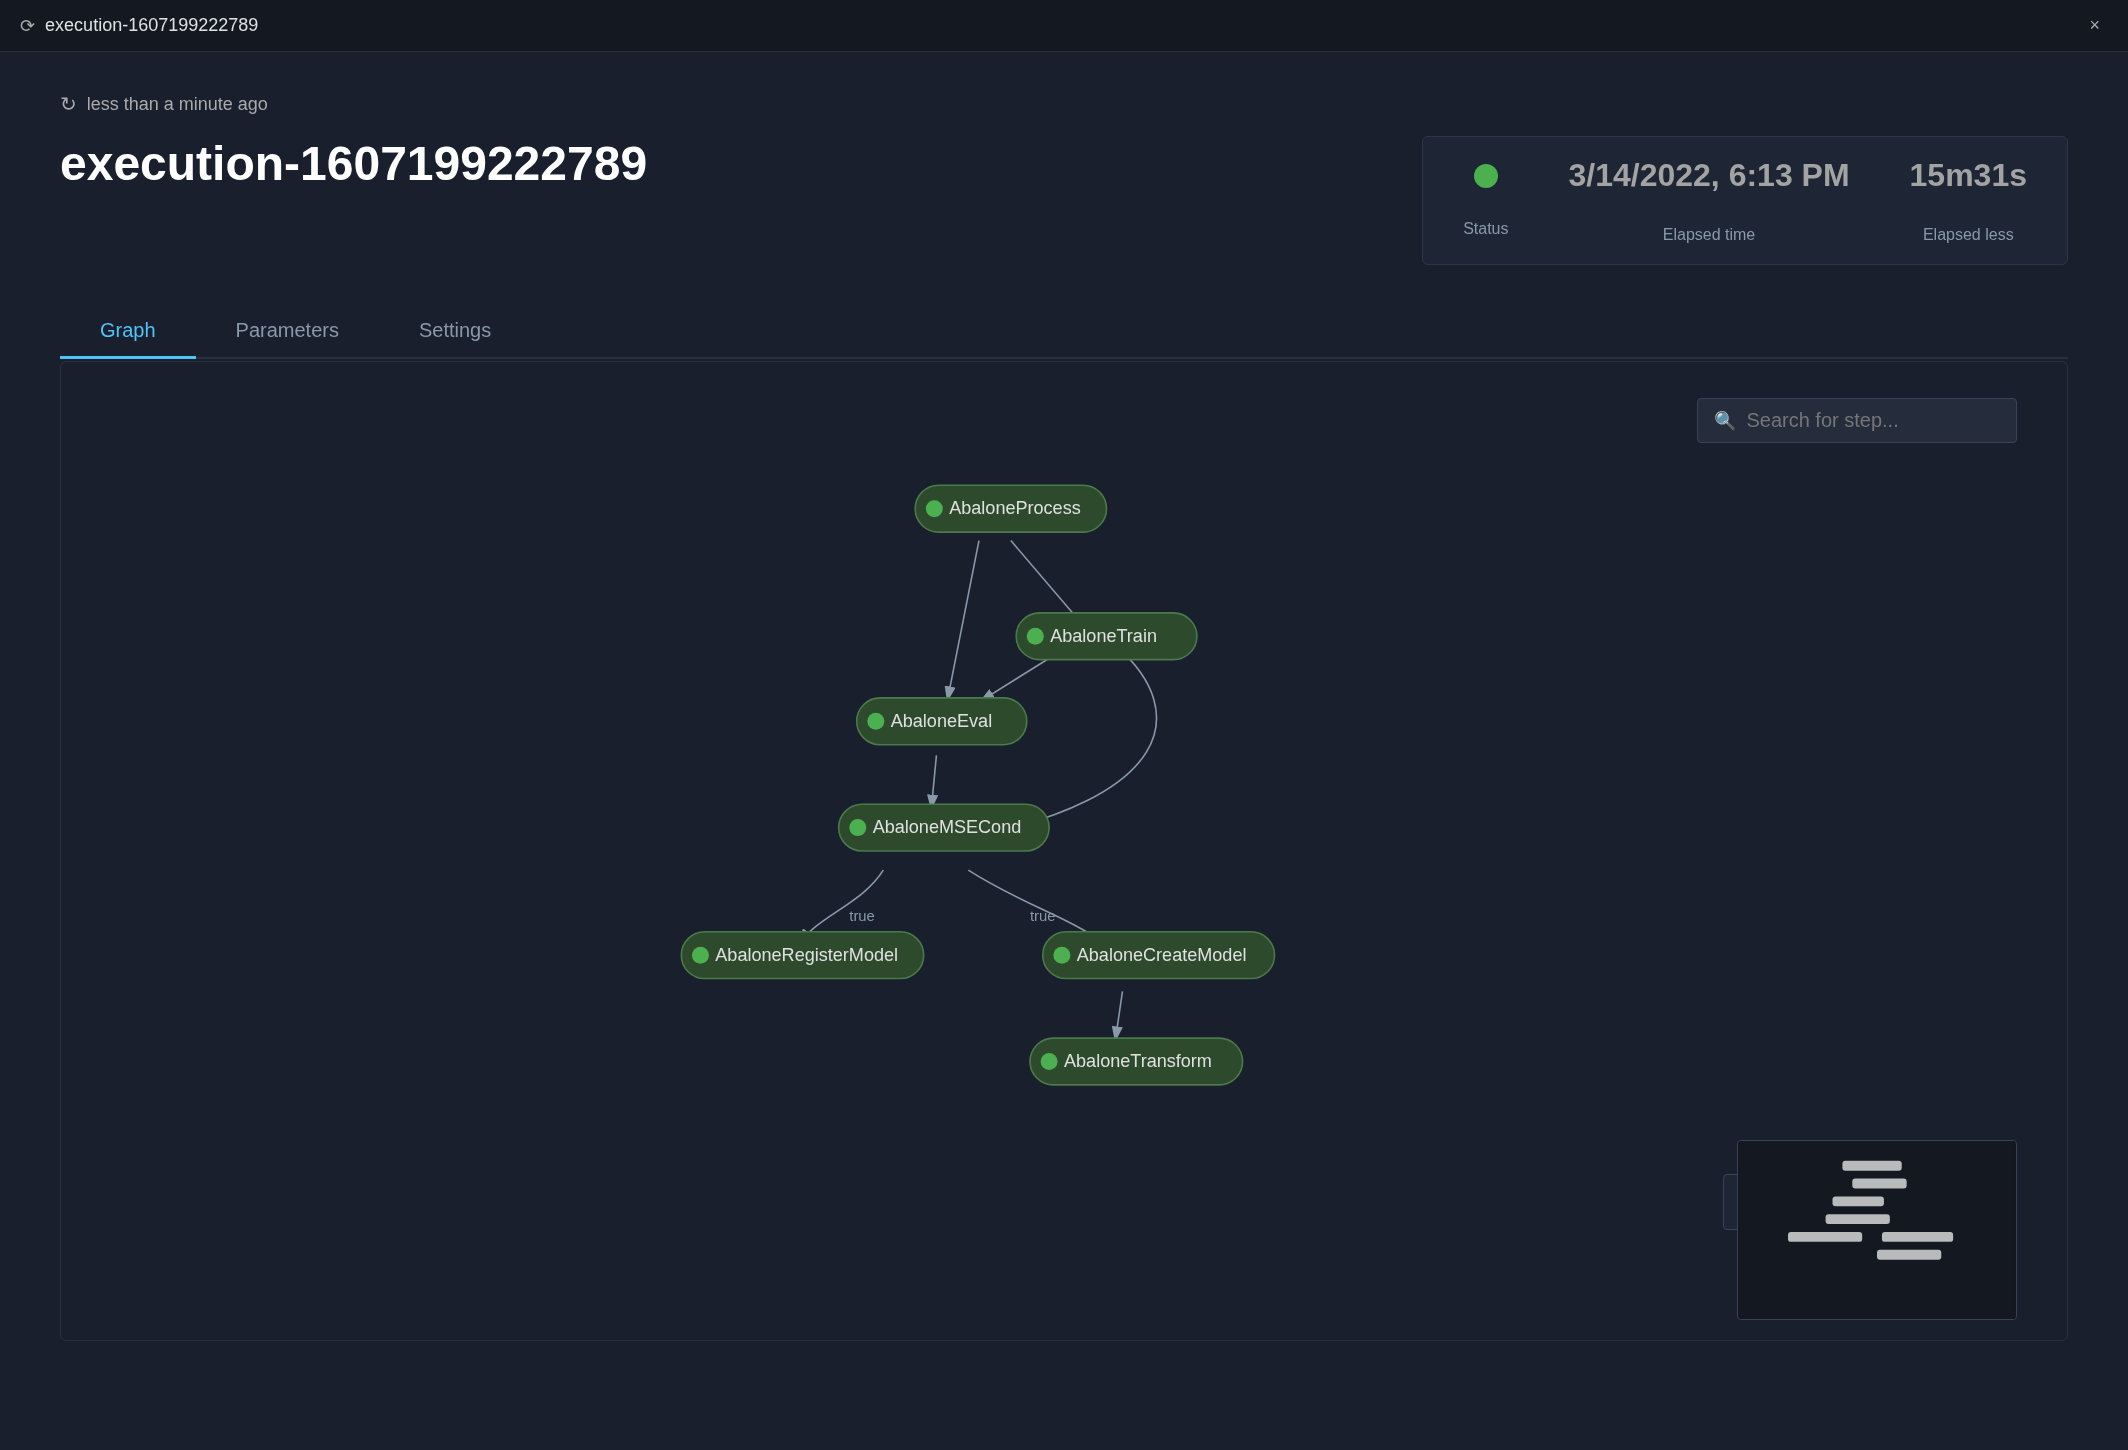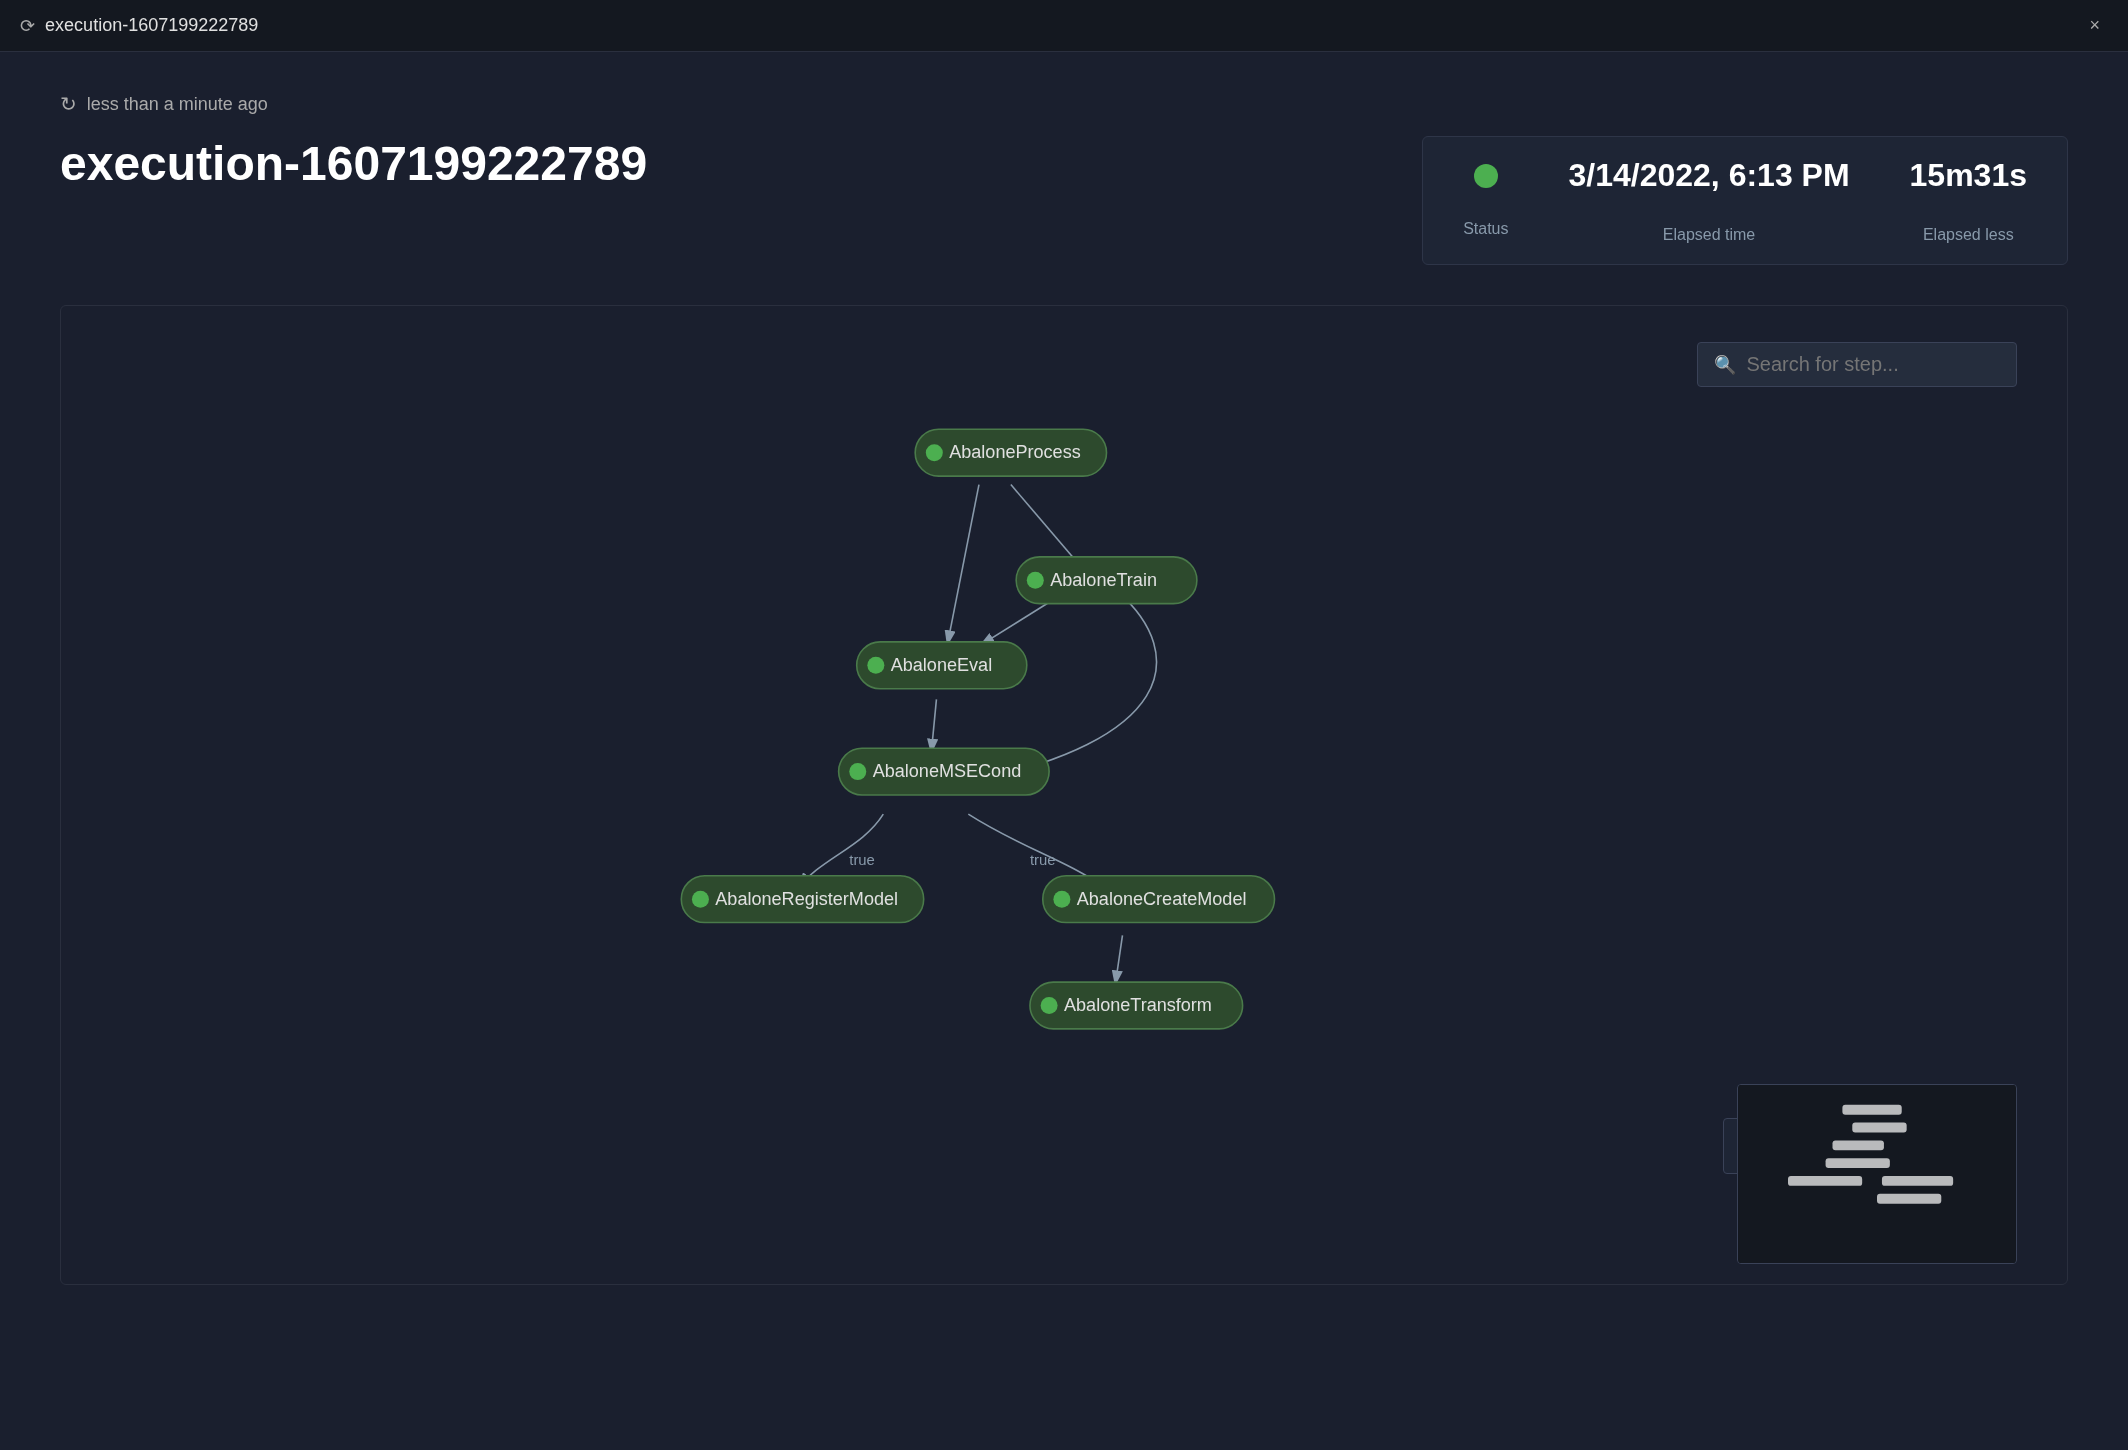--- a/index.html
+++ b/index.html
@@ -83,21 +83,21 @@
     }
     .status-item {
       display: flex;
       flex-direction: column;
       align-items: center;
       gap: 8px;
     }
     .status-value {
       font-size: 32px;
       font-weight: 600;
-      color: #ffffff;
+      color: #a3a3a3;
       display: flex;
       align-items: center;
       gap: 12px;
     }
     .status-dot {
       width: 24px;
       height: 24px;
       border-radius: 50%;
       background: #4caf50;
       display: inline-block;
@@ -257,20 +257,25 @@
         <div class="status-value">3/14/2022, 6:13 PM</div>
         <span class="status-label">Elapsed time</span>
       </div>
       <div class="status-item">
         <div class="status-value">15m31s</div>
         <span class="status-label">Elapsed less</span>
       </div>
     </div>
   </div>
 
+  <div class="tabs">
+    <button class="tab active">Graph</button>
+    <button class="tab">Parameters</button>
+    <button class="tab">Settings</button>
+  </div>
 
   <div class="graph-container">
 
     <div class="graph-search">
       <span class="search-icon-svg">🔍</span>
       <input type="text" placeholder="Search for step..." style="">
     </div>
 
     <svg class="graph-canvas" viewBox="0 0 1400 920" preserveAspectRatio="xMidYMid meet">
       <defs>

